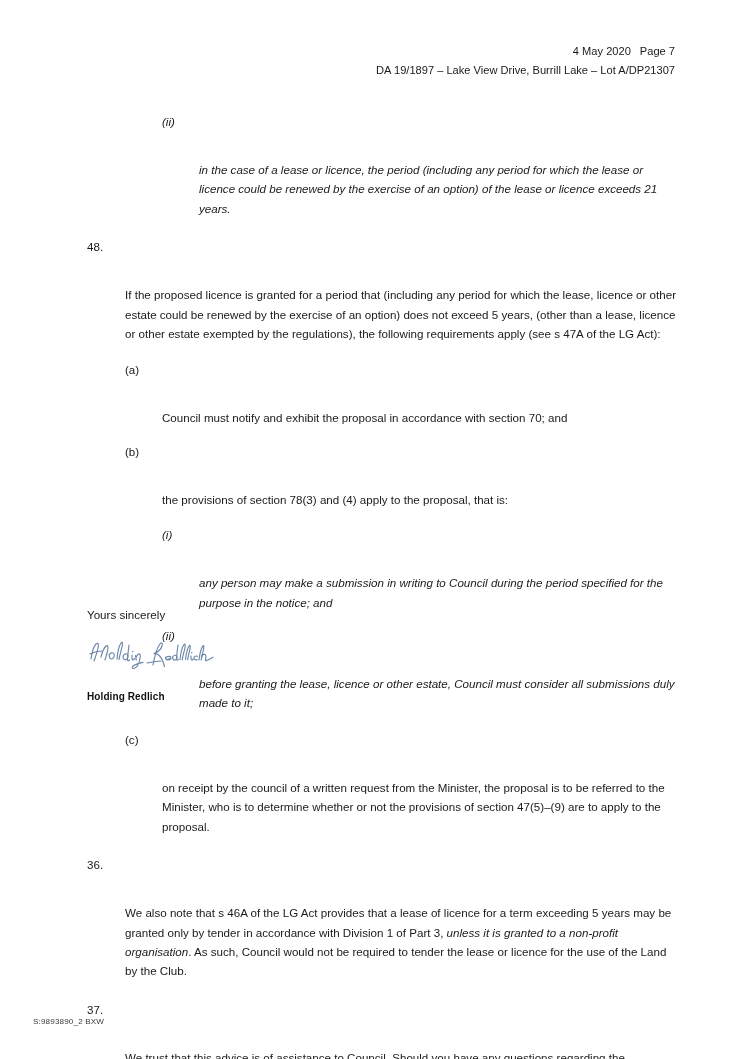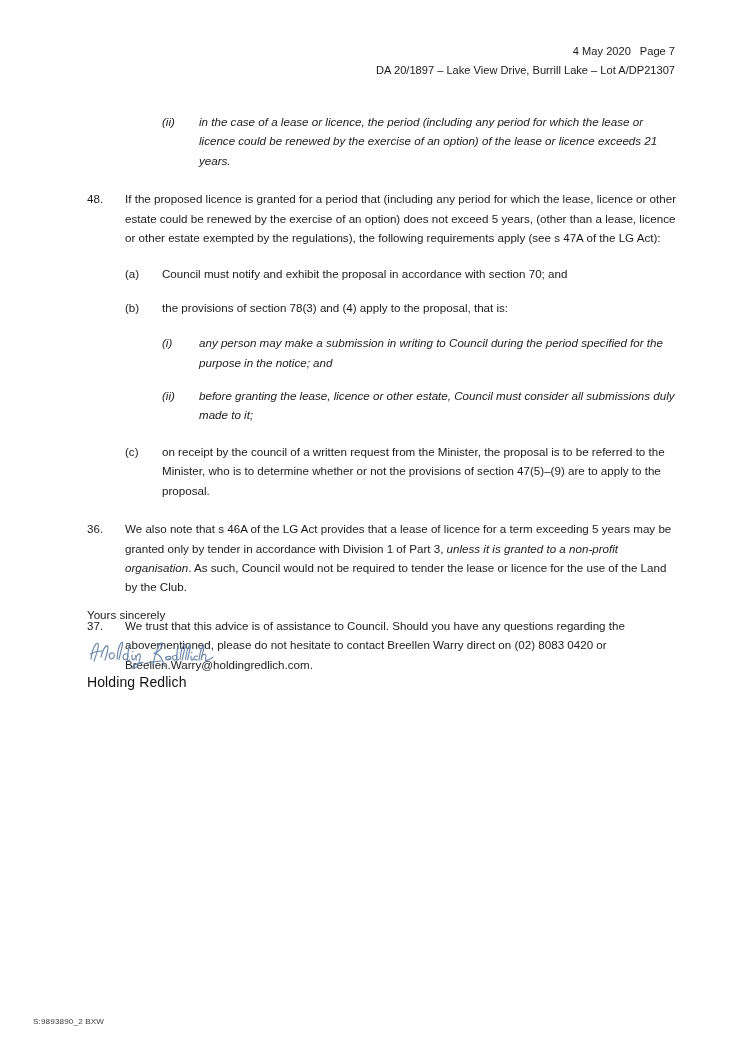--- a/index.html
+++ b/index.html
@@ -49,20 +49,21 @@
     margin-bottom: 14px;
   }
 
   .marker {
     flex: 0 0 auto;
     white-space: nowrap;
   }
   .item-text {
     flex: 1 1 auto;
     text-align: left;
+    margin-top: 48px;
   }
 
   
   .lvl-num   { margin-left: 0px;  }
   .lvl-num  .marker { width: 38px; }
   .lvl-num  .item-text { width: 552px; }
 
   .lvl-alpha { margin-left: 38px; }
   .lvl-alpha .marker { width: 37px; }
   .lvl-alpha .item-text { width: 515px; }
@@ -88,22 +89,23 @@
   .sig-salutation { color: #1a1a1a; }
 
   .sig-image {
     margin-top: 11px;
     width: 130px;
     height: 38px;
   }
   .sig-image svg { display: block; width: 130px; height: 38px; }
 
   .sig-name {
-    font-weight: normal;
-    font-size: 14px;
+    margin-top: 14px;
+    font-weight: bold;
+    font-size: 10px;
     color: #111111;
     letter-spacing: 0.1px;
   }
 
   
   .doc-footer {
     position: absolute;
     left: 33px;
     top: 1016px;
     font-size: 8.1px;
@@ -112,21 +114,21 @@
     letter-spacing: 0.15px;
   }
 </style>
 </head>
 <body>
 
 <div id="page">
 
   <div class="doc-header">
     <div class="hdr-date-line"><span>4 May 2020</span><span class="hdr-gap"></span><span>Page 7</span></div>
-    <div>DA 20/1897 – Lake View Drive, Burrill Lake – Lot A/DP21307</div>
+    <div>DA 19/1897 – Lake View Drive, Burrill Lake – Lot A/DP21307</div>
   </div>
 
   <div class="doc-body">
 
     <div class="item lvl-roman" style="margin-left:75px;">
       <span class="marker">(ii)</span>
       <span class="item-text">in the case of a lease or licence, the period (including any period for which the lease or licence could be renewed by the exercise of an option) of the lease or licence exceeds 21 years.</span>
     </div>
 
     <div class="item lvl-num gap-before-num">

